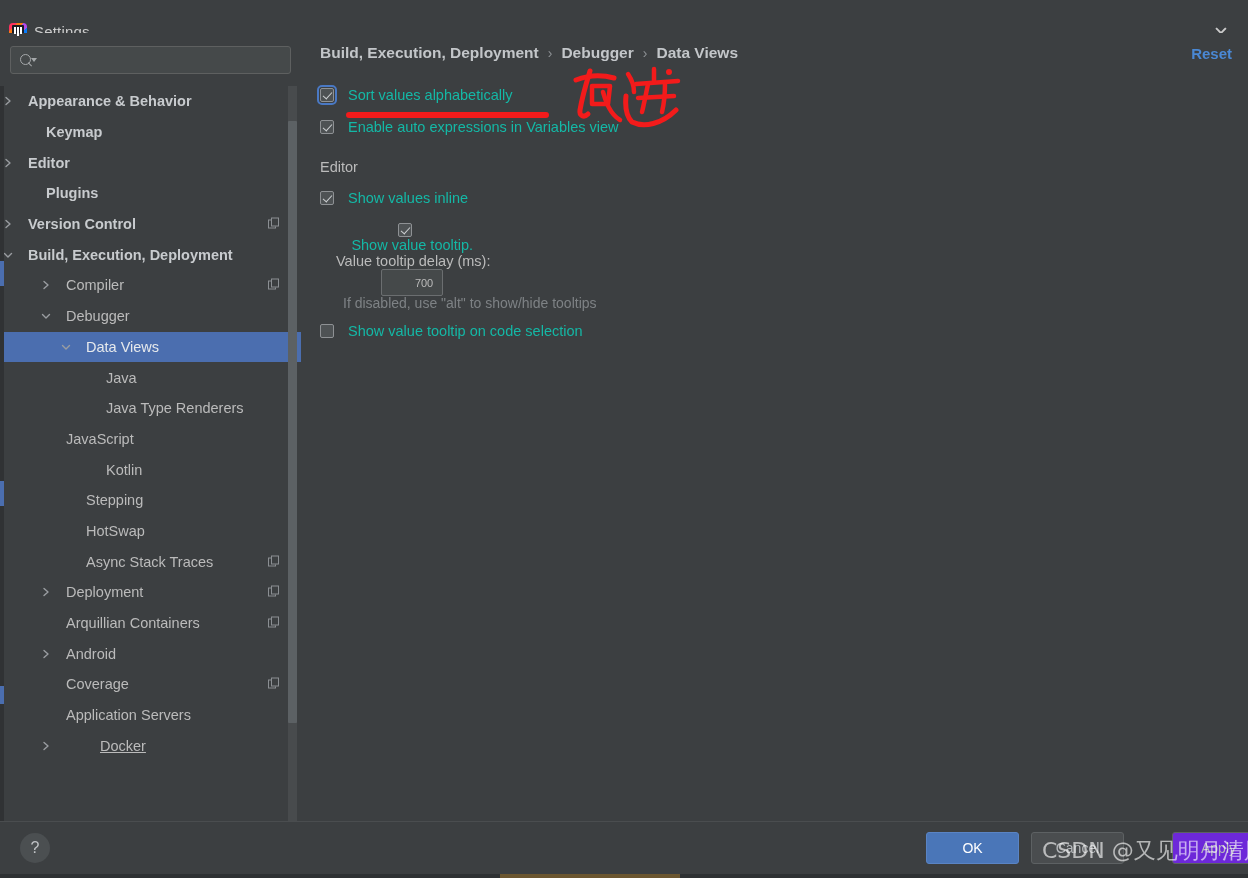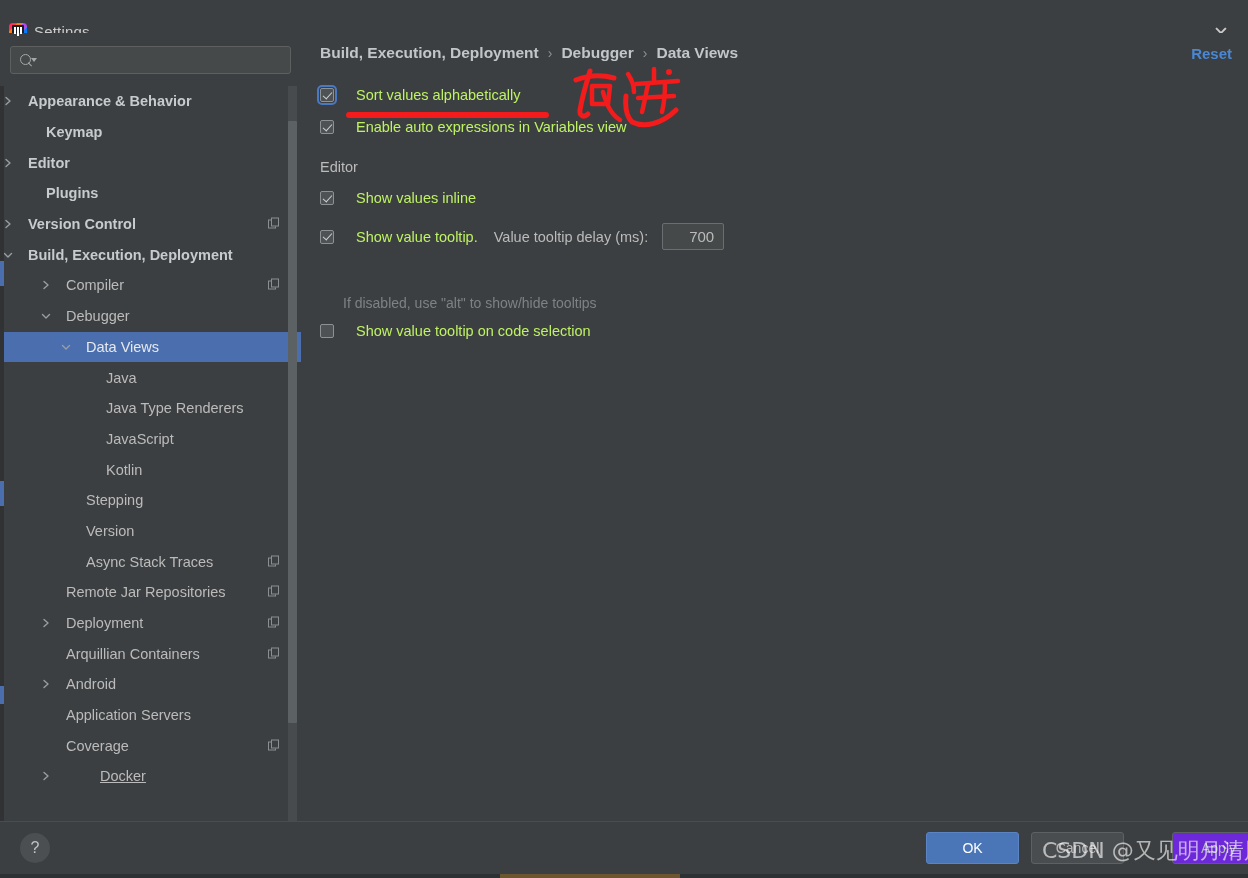--- a/index.html
+++ b/index.html
@@ -218,43 +218,43 @@
     border: solid #cdd0d3;
     border-width: 0 1.8px 1.8px 0;
     transform: rotate(42deg);
   }
   .cbox.focused {
     outline: 2px solid #4a79c4;
     outline-offset: 1.5px;
     border-radius: 2px;
   }
   .opt-label {
-    margin-left: 22px;
-    font-size: 14.5px; color: #bef264;
+    margin-left: 14px;
+    font-size: 14.5px; color: #14b8a6;
     white-space: nowrap;
   }
   .section-title {
     position: absolute;
     font-size: 14.5px; color: #bbbbbb;
   }
   .hint-text {
     position: absolute;
     font-size: 14px; color: #7e8285;
   }
   .delay-label {
     margin-left: 16px;
     font-size: 14.5px; color: #bbbbbb; white-space: nowrap;
   }
   .delay-input {
     margin-left: 14px;
     width: 62px; height: 27px;
     background: #45494a;
     border: 1px solid #6b6e70;
     border-radius: 2px;
-    color: #bbbbbb; font-size: 15px;
+    color: #bbbbbb; font-size: 11px;
     font-family: "Liberation Sans", sans-serif;
     text-align: right;
     padding-right: 9px;
     box-sizing: border-box;
     outline: none;
   }
 
   
   .annot {
     position: absolute; pointer-events: none;
@@ -432,46 +432,39 @@
             </span>
             <span class="tlabel" style="margin-left: 78px;">Data Views</span>
           </div>
           <div class="tree-row">
             <span class="tlabel" style="margin-left: 98px;">Java</span>
           </div>
           <div class="tree-row">
             <span class="tlabel" style="margin-left: 98px;">Java Type Renderers</span>
           </div>
           <div class="tree-row">
-            <span class="tlabel" style="margin-left: 98px; text-align: right;">JavaScript</span>
+            <span class="tlabel" style="margin-left: 58px; text-align: right;">JavaScript</span>
           </div>
           <div class="tree-row">
             <span class="tlabel" style="margin-left: 98px;">Kotlin</span>
           </div>
           <div class="tree-row">
             <span class="tlabel" style="margin-left: 78px;">Stepping</span>
           </div>
           <div class="tree-row">
-            <span class="tlabel" style="margin-left: 78px;">Version</span>
+            <span class="tlabel" style="margin-left: 78px;">HotSwap</span>
           </div>
           <div class="tree-row">
             <span class="tlabel" style="margin-left: 78px;">Async Stack Traces</span>
             <span class="copy-icon">
               <span class="b1"></span>
               <span class="b2"></span>
             </span>
           </div>
           <div class="tree-row">
-            <span class="tlabel" style="margin-left: 58px;">Remote Jar Repositories</span>
-            <span class="copy-icon">
-              <span class="b1"></span>
-              <span class="b2"></span>
-            </span>
-          </div>
-          <div class="tree-row">
             <span class="arrow" style="left: 40px;">
               <svg width="10" height="10" viewBox="0 0 10 10">
                 <path d="M3 1.5 L7 5 L3 8.5" stroke="#9a9da1" stroke-width="1.4" fill="none" stroke-linecap="round" stroke-linejoin="round"></path>
               </svg>
             </span>
             <span class="tlabel" style="margin-left: 58px;">Deployment</span>
             <span class="copy-icon">
               <span class="b1"></span>
               <span class="b2"></span>
             </span>
@@ -485,28 +478,28 @@
           </div>
           <div class="tree-row">
             <span class="arrow" style="left: 40px;">
               <svg width="10" height="10" viewBox="0 0 10 10">
                 <path d="M3 1.5 L7 5 L3 8.5" stroke="#9a9da1" stroke-width="1.4" fill="none" stroke-linecap="round" stroke-linejoin="round"></path>
               </svg>
             </span>
             <span class="tlabel" style="margin-left: 58px;">Android</span>
           </div>
           <div class="tree-row">
-            <span class="tlabel" style="margin-left: 58px;">Application Servers</span>
-          </div>
-          <div class="tree-row">
             <span class="tlabel" style="margin-left: 58px;">Coverage</span>
             <span class="copy-icon">
               <span class="b1"></span>
               <span class="b2"></span>
             </span>
+          </div>
+          <div class="tree-row">
+            <span class="tlabel" style="margin-left: 58px;">Application Servers</span>
           </div>
           <div class="tree-row">
             <span class="arrow" style="left: 40px;">
               <svg width="10" height="10" viewBox="0 0 10 10">
                 <path d="M3 1.5 L7 5 L3 8.5" stroke="#9a9da1" stroke-width="1.4" fill="none" stroke-linecap="round" stroke-linejoin="round"></path>
               </svg>
             </span>
             <span class="tlabel" style="margin-left: 92px; text-decoration: underline;">Docker</span>
           </div>
         </div>
@@ -542,21 +535,21 @@
       <div class="opt-label">Enable auto expressions in Variables view</div>
     </div>
 
     <div class="section-title" style="left:19px; top:126px;">Editor</div>
 
     <div class="opt-row" style="left:19px; top:157px;">
       <div class="cbox checked"></div>
       <div class="opt-label">Show values inline</div>
     </div>
 
-    <div class="opt-row" style="left:19px; top:190px;">
+    <div class="opt-row" style="left:19px; top:190px;flex-direction:column;">
       <div class="cbox checked"></div>
       <div class="opt-label">Show value tooltip.</div>
       <div class="delay-label">Value tooltip delay (ms):</div>
       <input class="delay-input" type="text" value="700" style="">
     </div>
 
     <div class="hint-text" style="left:42px; top:262px;">If disabled, use "alt" to show/hide tooltips</div>
 
     <div class="opt-row" style="left:19px; top:290px;">
       <div class="cbox"></div>

